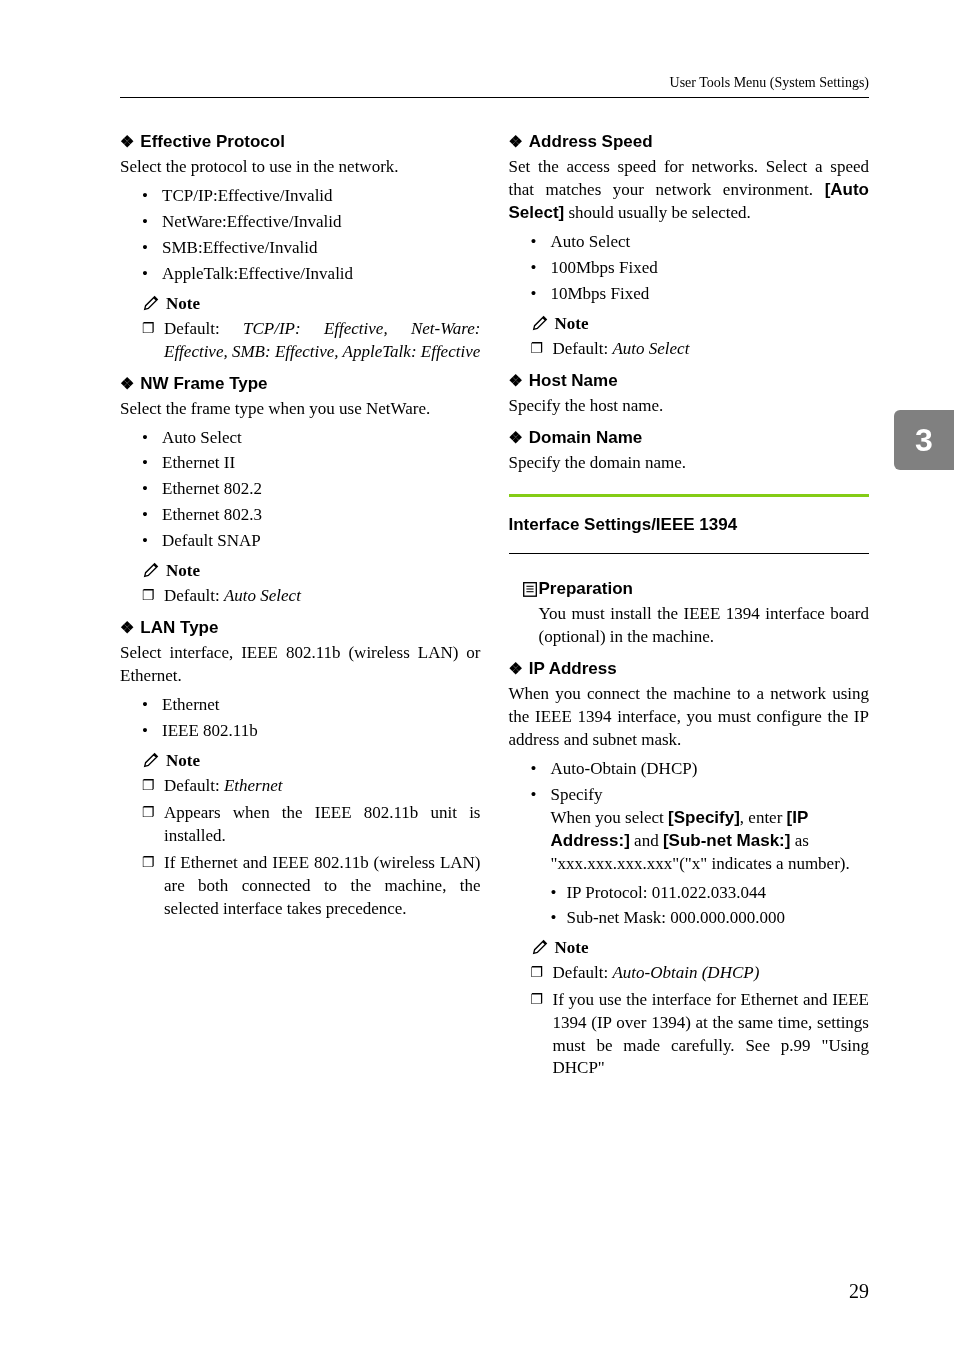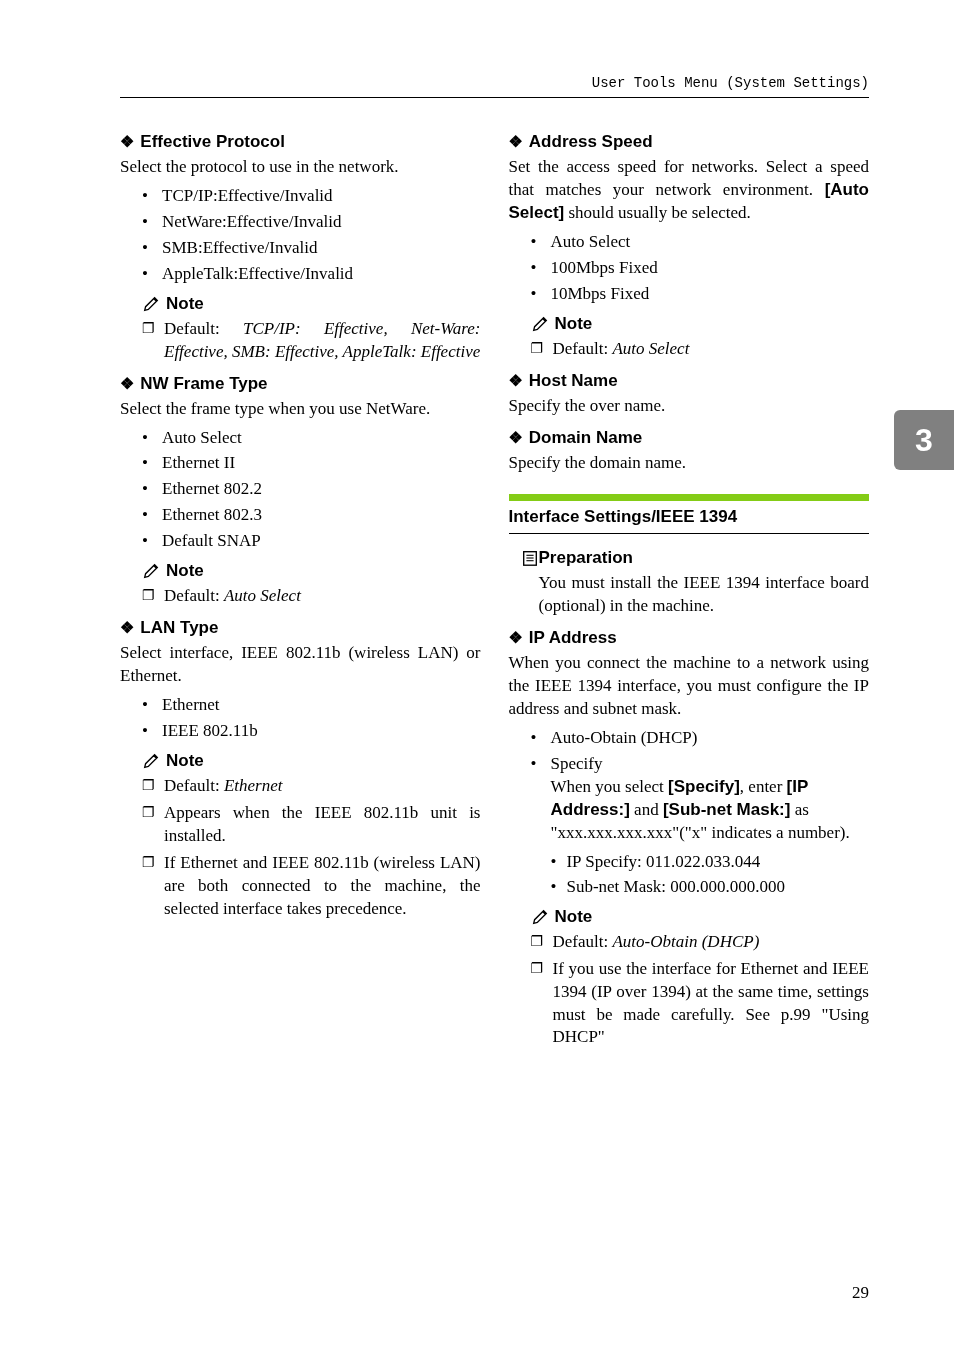--- a/index.html
+++ b/index.html
@@ -23,21 +23,21 @@
     font-family: Arial, sans-serif;
     font-size: 32px;
     font-weight: bold;
     display: flex;
     align-items: center;
     justify-content: center;
     border-radius: 6px 0 0 6px;
   }
   .header-right {
     text-align: right;
-    font-family: Liberation Mono, monospace;
+    font-family: Liberation Serif, serif;
     font-size: 14px;
     border-bottom: 1px solid black;
     padding-bottom: 6px;
     margin-bottom: 24px;
   }
   .columns { display: flex; gap: 28px; }
   .col { flex: 1; min-width: 0; font-size: 17px; }
   .diamond-heading {
     display: flex;
     align-items: baseline;
@@ -48,56 +48,55 @@
     margin-top: 10px;
     margin-bottom: 4px;
   }
   .diamond-heading .glyph { font-size: 16px; }
   .body-indent { margin-bottom: 6px; text-align: justify; line-height: 1.35; }
   .bullets { margin-left: 22px; margin-top: 4px; margin-bottom: 6px; }
   .bullet { display: flex; gap: 10px; margin: 3px 0; line-height: 1.35; }
   .bullet .dot { min-width: 10px; }
   .note-heading {
     display: flex;
-    align-items: center;
     gap: 6px;
     margin-left: 22px;
     margin-top: 8px;
     margin-bottom: 4px;
-    font-family: Liberation Sans, sans-serif;
+    font-family: Liberation Serif, serif;
     font-size: 17px;
     font-weight: bold;
   }
   .pencil-icon { width: 18px; height: 18px; }
   .note-item { display: flex; gap: 8px; margin-left: 22px; margin-bottom: 4px; line-height: 1.35; text-align: justify; }
   .note-item .sq { font-size: 14px; line-height: 1.5; min-width: 14px; }
   .section-h3 {
     font-family: Arial, sans-serif;
     font-size: 17px;
     font-weight: bold;
-    border-top: 7px solid #84cc16;
+    border-top: 3px solid #84cc16;
     border-bottom: 1px solid black;
-    padding: 6px 0;
+    padding: 18px 0;
     margin-top: 20px;
-    margin-bottom: 14px;
+    margin-bottom: 25px;
   }
   .prep-heading {
     display: flex;
     align-items: center;
     margin-left: 12px;
     font-family: Arial, sans-serif;
     font-size: 17px;
     font-weight: bold;
     margin-bottom: 4px;
   }
   .prep-icon { width: 18px; height: 18px; }
   .prep-body { margin-left: 30px; margin-bottom: 8px; text-align: justify; line-height: 1.35; }
   .subbullets { margin-left: 42px; }
   .subbullet { display: flex; gap: 10px; margin: 2px 0; line-height: 1.35; }
-  .pagenum { position: absolute; bottom: 48px; right: 85px; font-size: 17px; }
+  .pagenum { position: absolute; bottom: 48px; right: 85px; font-size: 20px; }
   .bold-sans { font-family: Arial, sans-serif; font-weight: bold; }
   em, .italic { font-style: italic; }
 </style>
 </head>
 <body>
 
 <div class="chapter-tab">3</div>
 
 <div class="header-right">User Tools Menu (System Settings)</div>
 
@@ -243,21 +242,21 @@
     </div>
     <div class="note-item">
       <span class="sq">❐</span>
       <span><span>Default: </span><em>Auto Select</em></span>
     </div>
 
     <div class="diamond-heading">
       <span class="glyph">❖</span>
       <span>Host Name</span>
     </div>
-    <div class="body-indent">Specify the over name.</div>
+    <div class="body-indent">Specify the host name.</div>
 
     <div class="diamond-heading">
       <span class="glyph">❖</span>
       <span>Domain Name</span>
     </div>
     <div class="body-indent">Specify the domain name.</div>
 
     <div class="section-h3">Interface Settings/IEEE 1394</div>
 
     <div class="prep-heading">
@@ -285,21 +284,21 @@
           <span class="dot">•</span>
         <span>
           <span>Specify</span><br>
           <span>When you select </span><span class="bold-sans">[Specify]</span><span>, enter </span><span class="bold-sans">[IP Address:]</span><span> and </span><span class="bold-sans">[Sub-net Mask:]</span><span> as "xxx.xxx.xxx.xxx"("x" indicates a number).</span>
         </span>
       </div>
     </div>
     <div class="subbullets">
       <div class="subbullet">
           <span>•</span>
-          <span>IP Specify: 011.022.033.044</span>
+          <span>IP Protocol: 011.022.033.044</span>
         </div>
       <div class="subbullet">
           <span>•</span>
           <span>Sub-net Mask: 000.000.000.000</span>
         </div>
     </div>
     <div class="note-heading">
       <svg class="pencil-icon" viewBox="0 0 20 20">
           <path d="M3 17 L4 13 L14 3 L17 6 L7 16 Z M13 4 L16 7" fill="none" stroke="black" stroke-width="1.5"></path>
         </svg>

